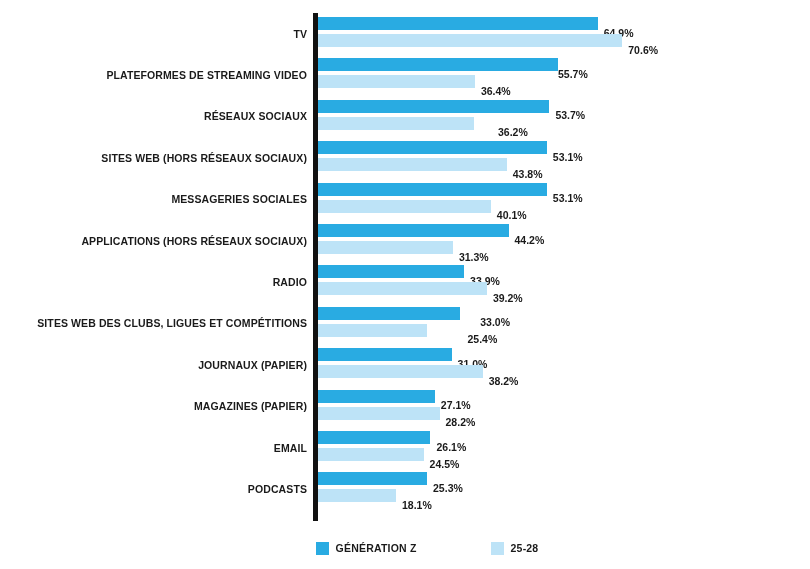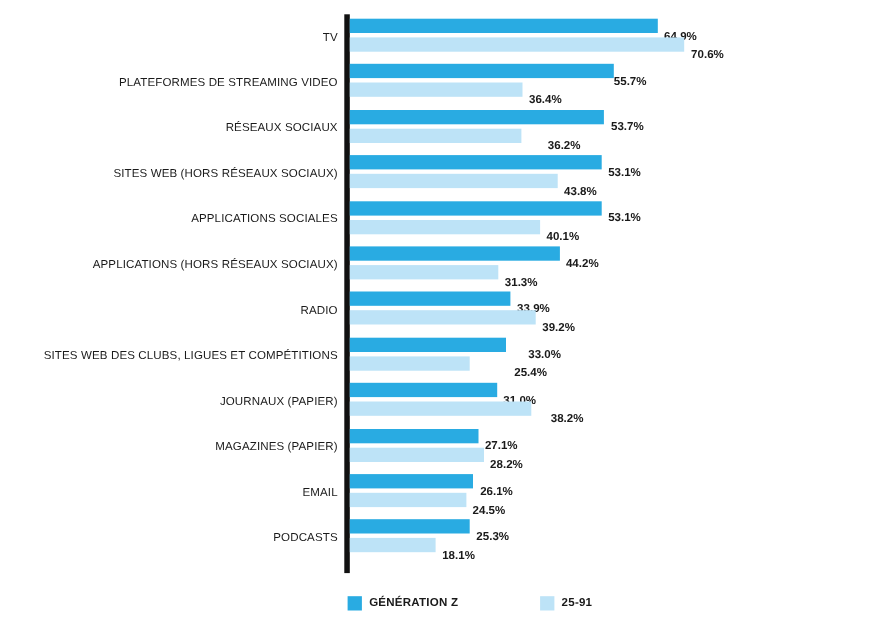--- a/index.html
+++ b/index.html
@@ -16,21 +16,21 @@
   .axis-line{
     position:absolute;left:313px;top:13px;width:5px;height:508px;
     background:#111111;
   }
 
   .row{
     position:absolute;left:0;width:810px;height:41.4px;
   }
   .cat-label{
     position:absolute;right:503px;top:50%;transform:translateY(-50%);
-    font-size:10.5px;font-weight:normal;color:#1a1a1a;
+    font-size:10.5px;font-weight:bold;color:#1a1a1a;
     letter-spacing:.1px;white-space:nowrap;text-align:right;
   }
   .bars{position:absolute;left:318px;top:0;height:100%;width:480px;}
   .barwrap{position:absolute;left:0;height:31px;text-decoration:underline;}
   .barwrap.b1{top:4px;}
   .barwrap.b2{top:21px;}
   .bar{height:13px;float:left;}
   .bar.s1{background:#29ABE2;}
   .bar.s2{background:#BDE3F7;}
   .val{
@@ -100,21 +100,21 @@
             <div class="bar s1" style="width: 228.861px; background: rgb(41, 171, 226);"></div>
             <span class="val" style="left: 228.861px;">53.1%</span>
           </div>
           <div class="barwrap b2">
             <div class="bar s2" style="width: 188.778px; background: rgb(189, 227, 247);"></div>
             <span class="val" style="left: 188.778px;">43.8%</span>
           </div>
         </div>
       </div>
       <div class="row" style="top: 178.6px;">
-        <div class="cat-label">APPLICATIONS SOCIALES</div>
+        <div class="cat-label">MESSAGERIES SOCIALES</div>
         <div class="bars">
           <div class="barwrap b1">
             <div class="bar s1" style="width: 228.861px; background: rgb(41, 171, 226);"></div>
             <span class="val" style="left: 228.861px;">53.1%</span>
           </div>
           <div class="barwrap b2">
             <div class="bar s2" style="width: 172.831px; background: rgb(189, 227, 247);"></div>
             <span class="val" style="left: 172.831px;">40.1%</span>
           </div>
         </div>
@@ -160,21 +160,21 @@
       </div>
       <div class="row" style="top: 344.2px;">
         <div class="cat-label">JOURNAUX (PAPIER)</div>
         <div class="bars">
           <div class="barwrap b1">
             <div class="bar s1" style="width: 133.61px; background: rgb(41, 171, 226);"></div>
             <span class="val" style="left: 133.61px;">31.0%</span>
           </div>
           <div class="barwrap b2">
             <div class="bar s2" style="width: 164.642px; background: rgb(189, 227, 247);"></div>
-            <span class="val" style="left: 164.642px; margin-left: 12px;">38.2%</span>
+            <span class="val" style="left: 164.642px;">38.2%</span>
           </div>
         </div>
       </div>
       <div class="row" style="top: 385.6px;">
         <div class="cat-label">MAGAZINES (PAPIER)</div>
         <div class="bars">
           <div class="barwrap b1">
             <div class="bar s1" style="width: 116.801px; background: rgb(41, 171, 226);"></div>
             <span class="val" style="left: 116.801px;">27.1%</span>
           </div>
@@ -211,16 +211,16 @@
         </div>
       </div>
     </div>
   <div class="legend" id="legend">
       <div class="leg-item">
         <span class="swatch" style="background: rgb(41, 171, 226);"></span>
         <span class="leg-text">GÉNÉRATION Z</span>
       </div>
       <div class="leg-item">
         <span class="swatch" style="background: rgb(189, 227, 247);"></span>
-        <span class="leg-text">25-91</span>
+        <span class="leg-text">25-28</span>
       </div>
     </div>
 </div>
 
 </body></html>

